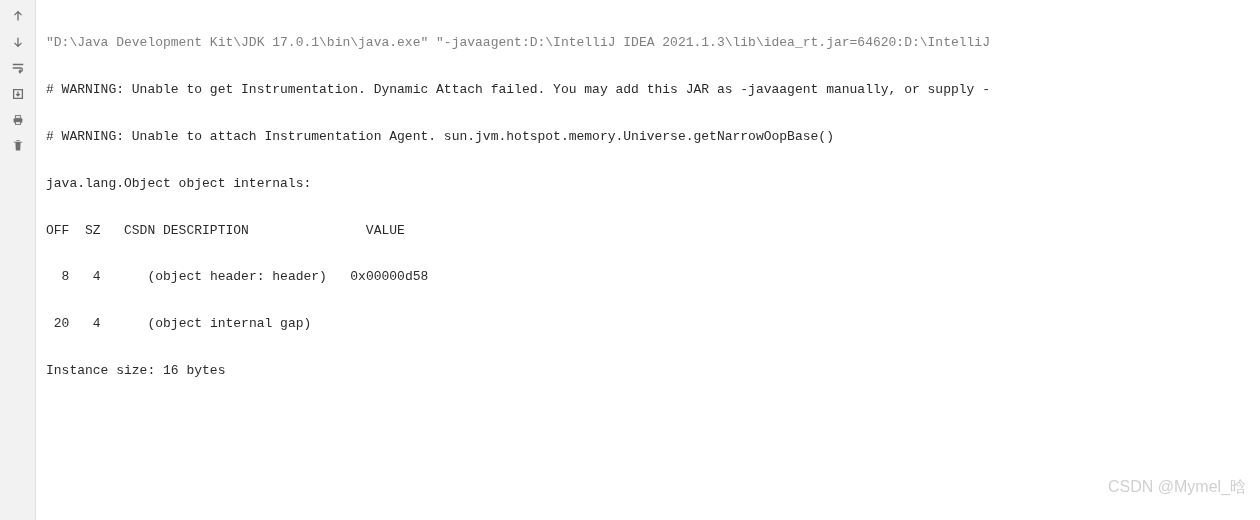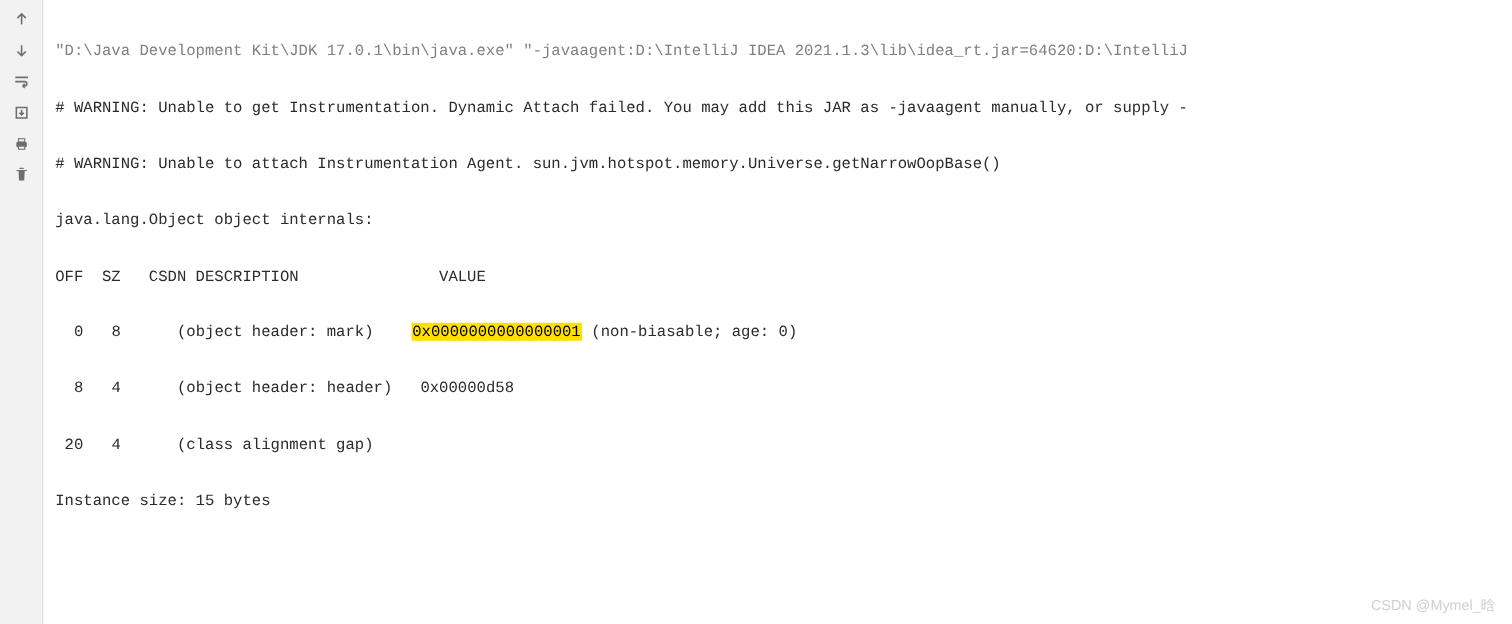--- a/index.html
+++ b/index.html
@@ -45,24 +45,24 @@
     }
     .line { white-space: pre; }
     .cmd { color: #808080; }
     .hl {
       background: #ffe100;
       color: #000;
       padding: 0 1px;
     }
     .watermark {
       position: absolute;
-      bottom: 4px;
+      bottom: 18px;
       right: 14px;
       color: #d0d0d0;
-      font-size: 12px;
+      font-size: 16px;
       font-family: 'Microsoft YaHei', sans-serif;
       pointer-events: none;
       margin-top: 32px;
     }
   </style>
 </head>
 <body>
 
 <div class="gutter">
   <span class="gutter-icon">
@@ -98,24 +98,23 @@
       </svg>
   </span>
 </div>
 
 <div class="console">
 <div class="line cmd">"D:\Java Development Kit\JDK 17.0.1\bin\java.exe" "-javaagent:D:\IntelliJ IDEA 2021.1.3\lib\idea_rt.jar=64620:D:\IntelliJ</div>
 <div class="line"># WARNING: Unable to get Instrumentation. Dynamic Attach failed. You may add this JAR as -javaagent manually, or supply -</div>
 <div class="line"># WARNING: Unable to attach Instrumentation Agent. sun.jvm.hotspot.memory.Universe.getNarrowOopBase()</div>
 <div class="line">java.lang.Object object internals:</div>
 <div class="line">OFF  SZ   CSDN DESCRIPTION               VALUE</div>
-<div class="line"><span>  0</span> <span>  8</span> <span>    </span> <span>(object header: mark)    </span><span class="hl">0x0000000000000001</span><span> (non-biasable; age: 0)</span></div>
 <div class="line"><span>  8</span> <span>  4</span> <span>    </span> <span>(object header: header)   </span><span>0x00000d58</span></div>
-<div class="line"><span> 20</span> <span>  4</span> <span>    </span> <span>(class alignment gap)    </span></div>
-<div class="line">Instance size: 15 bytes</div>
+<div class="line"><span> 20</span> <span>  4</span> <span>    </span> <span>(object internal gap)    </span></div>
+<div class="line">Instance size: 16 bytes</div>
 <div class="line">&nbsp;</div>
 
 
 
 
 
 
 
 
 </div>

